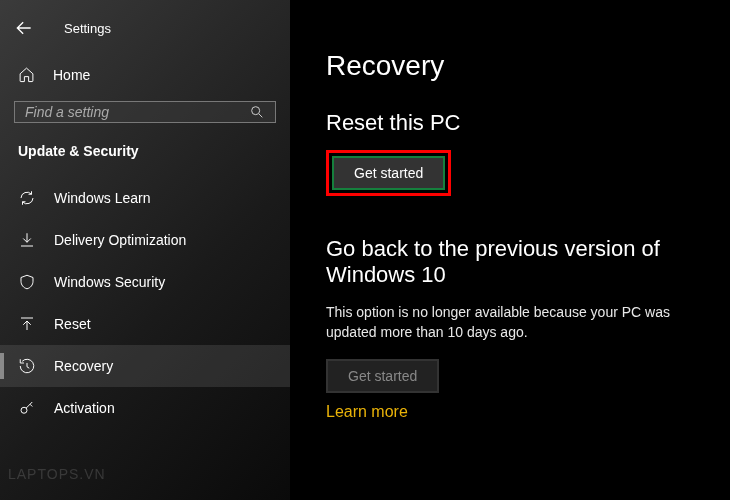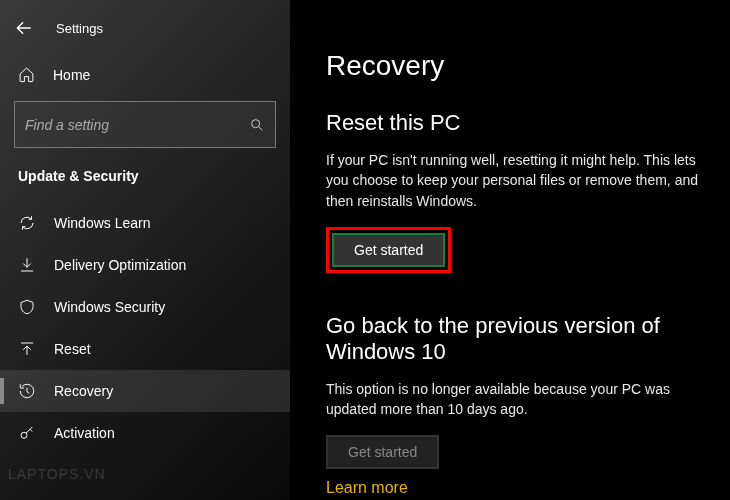--- a/index.html
+++ b/index.html
@@ -22,31 +22,31 @@
   padding: 4px 10px 14px 10px;
 }
 .back-arrow {
   width: 28px; height: 28px;
   display: flex; align-items: center; justify-content: center;
   cursor: pointer;
 }
 .back-arrow svg { width: 20px; height: 20px; fill: #fff; }
 .title {
   font-size: 13px; font-weight: 400;
-  margin-left: 18px;
+  margin-left: 26px;
 }
 .home-row {
   display: flex; align-items: center;
   padding: 10px 18px; cursor: pointer;
 }
 .home-row svg { width: 17px; height: 17px; fill: none; stroke: #fff; stroke-width: 1.4; }
 .home-row span { font-size: 14px; margin-left: 18px; }
 .search-box {
   margin: 8px 14px 14px 14px;
-  height: 47px;
+  height: 22px;
   border: 1px solid #787878;
   background: rgba(60,60,60,0.5);
   display: flex; align-items: center;
   padding: 0 10px;
 }
 .search-box input {
   flex: 1; background: transparent; border: none;
   color: #ccc; font-size: 14px; outline: none;
   font-family: inherit; font-style: italic;
 }
@@ -197,21 +197,20 @@
       </div>
     <span class="label">Activation</span>
   </div>
 </div>
 
 <div class="main">
   <h1>Recovery</h1>
 
   <div class="section-gap">
     <h2>Reset this PC</h2>
-    <p>If your PC isn't running well, resetting it might help. This lets you choose to keep your personal files or remove them, and then reinstalls Windows.</p>
     <span class="highlight-red">
       <button class="btn">Get started</button>
     </span>
   </div>
 
   <div class="section-gap">
     <h2>Go back to the previous version of Windows 10</h2>
     <p>This option is no longer available because your PC was updated more than 10 days ago.</p>
     <button class="btn disabled">Get started</button>
     <div class="learn-more">Learn more</div>

